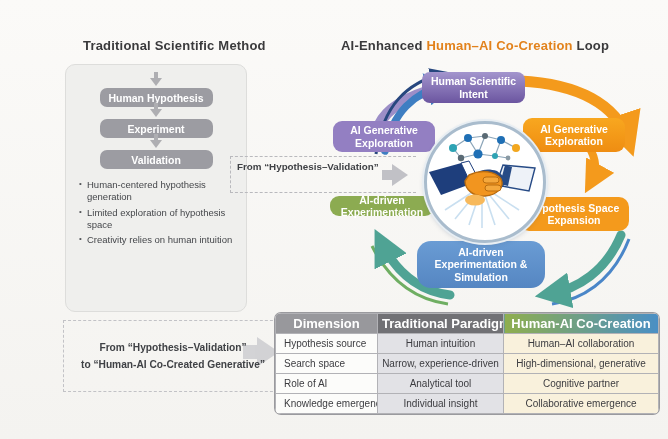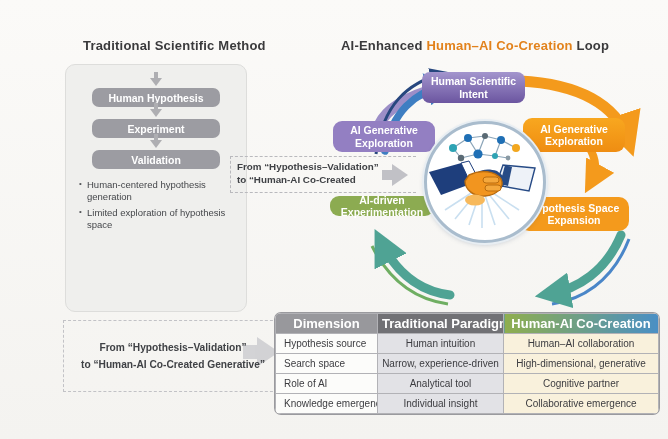--- a/index.html
+++ b/index.html
@@ -9,21 +9,21 @@
   
   .title{position:absolute;font-size:13px;font-weight:bold;color:#3a3a3c;letter-spacing:.2px;white-space:nowrap;}
   .title-left{left:83px;top:38px;}
   .title-right{left:341px;top:38px;}
   .title-right .hl{color:#e2821c;}
 
   
   .panel{position:absolute;left:65px;top:64px;width:182px;height:248px;background:#efefed;border:1px solid #dddddb;border-radius:10px;z-index:2;display:flex;flex-direction:column;align-items:center;padding-top:11px;box-sizing:border-box;}
   .step{background:#9c9ca2;color:#fff;font-weight:bold;font-size:10.5px;border-radius:7px;display:flex;align-items:center;justify-content:center;height:19px;}
   .step.s0{width:92px;}
-  .step.s1,.step.s2,.step.s3{width:128px;}
+  .step.s1,.step.s2,.step.s3{width:113px;}
   .varrow{width:0;height:0;border-left:6px solid transparent;border-right:6px solid transparent;border-top:8px solid #aeaeb2;margin:2px 0;position:relative;}
   .varrow::before{content:"";position:absolute;left:-2px;top:-14px;width:4px;height:7px;background:#aeaeb2;}
   .bullets{margin:10px 0 0;padding:0 13px;list-style:none;font-size:9.5px;color:#45474b;line-height:1.3;align-self:stretch;}
   .bullets li{position:relative;padding-left:8px;margin-bottom:3px;}
   .bullets li::before{content:"•";position:absolute;left:0;top:0;font-size:8px;color:#55575b;}
 
   
   .midband{position:absolute;left:230px;top:156px;width:186px;height:37px;border-top:1px dashed #b9b9bd;border-bottom:1px dashed #b9b9bd;border-left:1px dashed #b9b9bd;z-index:3;box-sizing:border-box;padding:3px 0 0 6px;}
   .midband .ln{font-size:9.8px;font-weight:bold;color:#3f4145;line-height:1.35;white-space:nowrap;}
   .blockarrow{position:absolute;right:8px;top:7px;width:0;height:0;border-top:11px solid transparent;border-bottom:11px solid transparent;border-left:16px solid #c1c1c6;}
@@ -100,34 +100,35 @@
   <div class="panel">
     <div class="varrow"></div>
     <div class="step s1">Human Hypothesis</div>
     <div class="varrow"></div>
     <div class="step s2">Experiment</div>
     <div class="varrow"></div>
     <div class="step s3">Validation</div>
     <ul class="bullets">
       <li>Human-centered hypothesis generation</li>
       <li>Limited exploration of hypothesis space</li>
+      <li>Creativity relies on human intuition</li>
     </ul>
   </div>
 
   <div class="midband">
     <div class="ln">From “Hypothesis–Validation”</div>
-    <div class="ln">to “Human-AI Co-Created</div>
     <div class="blockarrow"></div>
   </div>
 
   <div class="lp lp-top">Human Scientific Intent</div>
   <div class="lp lp-left">AI Generative Exploration</div>
   <div class="lp lp-right">AI Generative Exploration</div>
   <div class="lp lp-greenl">AI-driven Experimentation</div>
   <div class="lp lp-hyp">Hypothesis Space Expansion</div>
+  <div class="lp lp-bottom">AI-driven Experimentation &amp; Simulation</div>
 
   <div class="hub">
     <svg width="110" height="110" viewBox="0 0 110 110">
 
       <g stroke="#c9dff0" stroke-width="1.6">
         <line x1="55" y1="62" x2="18" y2="86"></line>
           <line x1="55" y1="62" x2="28" y2="95"></line>
         <line x1="55" y1="62" x2="42" y2="101"></line>
           <line x1="55" y1="62" x2="55" y2="104"></line>
         <line x1="55" y1="62" x2="68" y2="101"></line>

